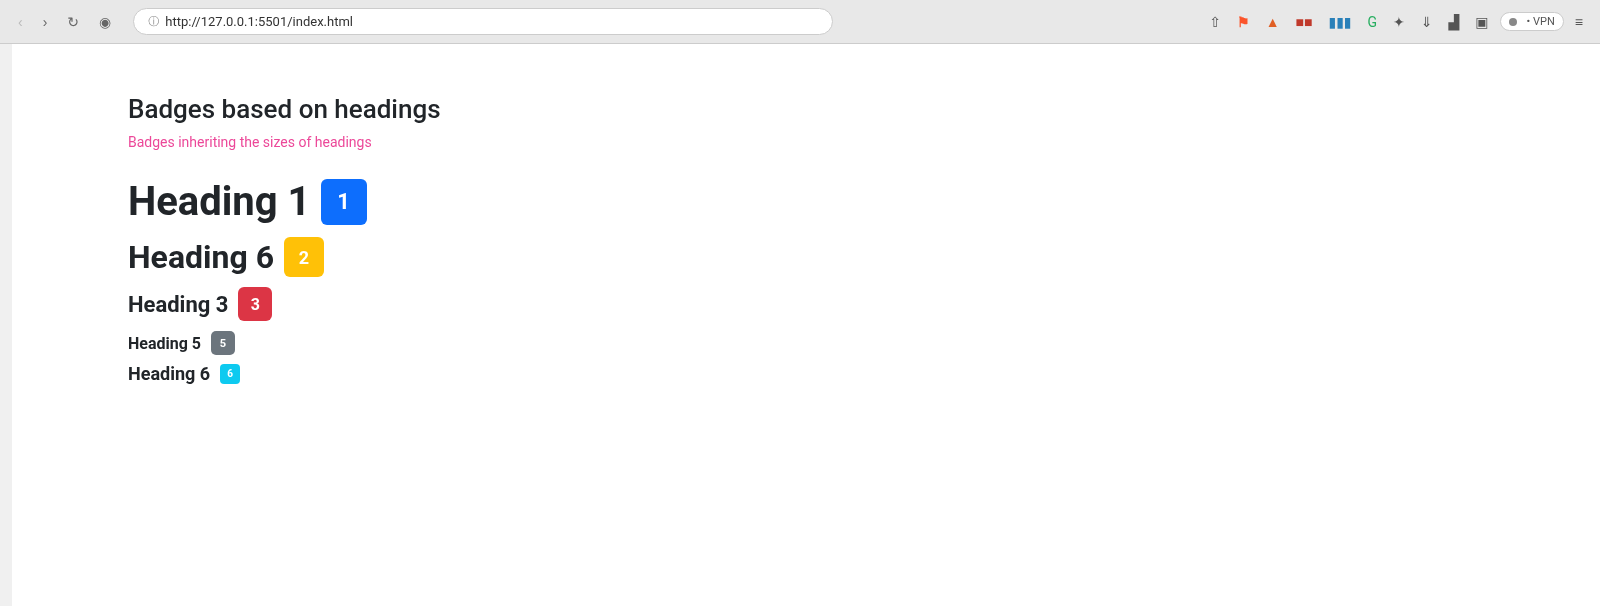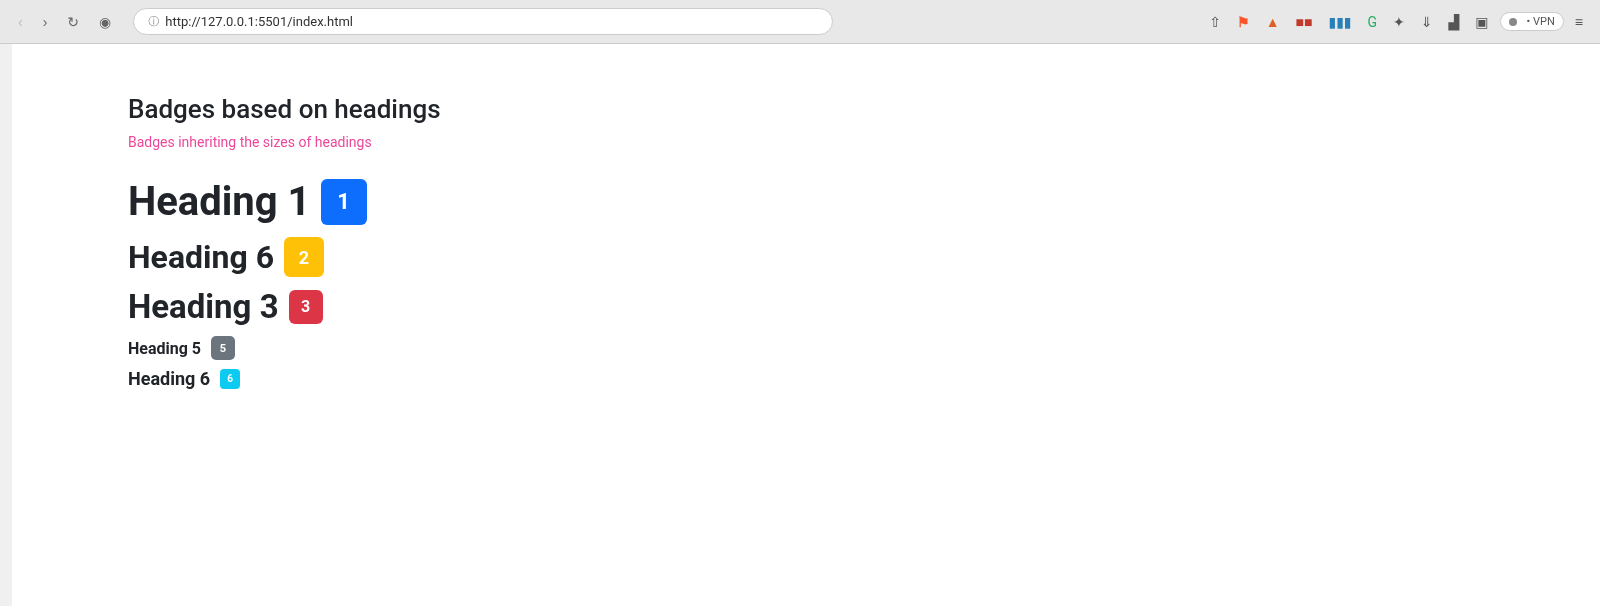--- a/index.html
+++ b/index.html
@@ -115,21 +115,21 @@
 
     .h1-row { margin-bottom: 12px; }
     .h2-row { margin-bottom: 10px; }
     .h3-row { margin-bottom: 10px; }
     .h4-row { margin-bottom: 8px; }
     .h5-row { margin-bottom: 8px; }
     .h6-row { margin-bottom: 8px; }
 
     h1.heading-text { font-size: 40px; font-weight: 700; color: #212529; }
     h2.heading-text { font-size: 32px; font-weight: 700; color: #212529; }
-    h3.heading-text { font-size: 33px; font-weight: 700; color: #212529; }
+    h3.heading-text { font-size: 22px; font-weight: 700; color: #212529; }
     h4.heading-text { font-size: 20px; font-weight: 700; color: #212529; }
     h5.heading-text { font-size: 16px; font-weight: 700; color: #212529; }
     h6.heading-text { font-size: 18px; font-weight: 700; color: #212529; }
 
     .badge {
       display: inline-flex;
       align-items: center;
       justify-content: center;
       color: white;
       font-weight: 700;

